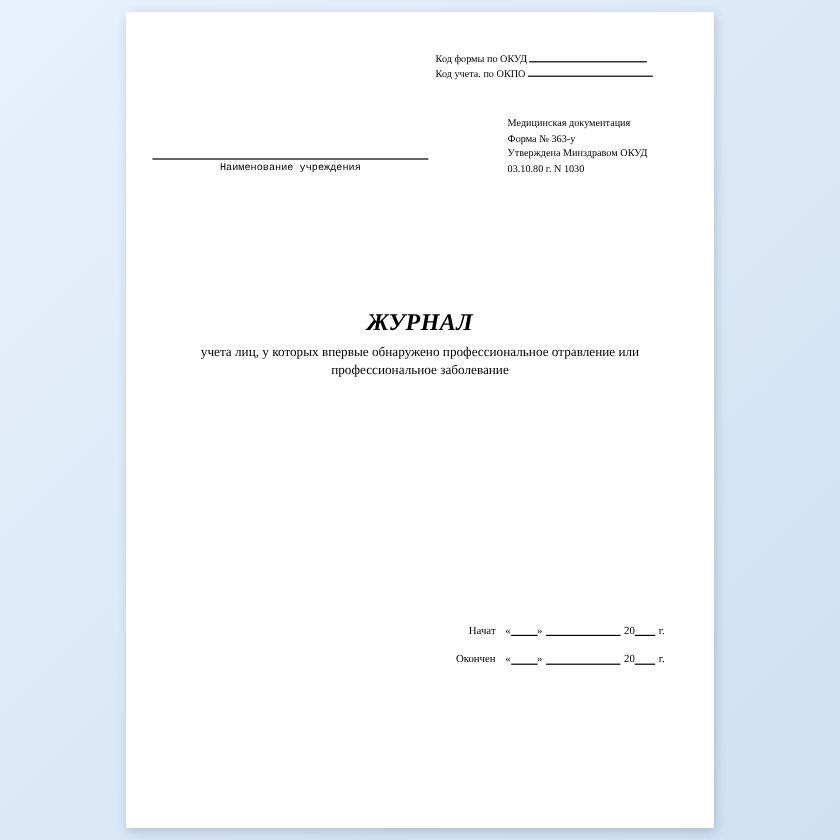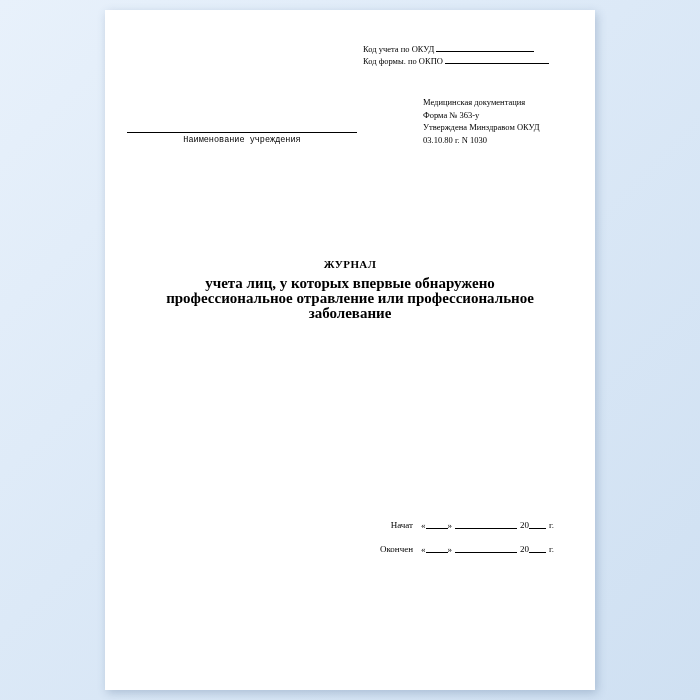--- a/index.html
+++ b/index.html
@@ -82,43 +82,44 @@
 
   .title-block {
     position: absolute;
     left: 0;
     top: 248px;
     width: 490px;
     text-align: center;
     color: #000;
   }
   .title-main {
-    font-size: 11px;
+    font-size: 20px;
     font-weight: bold;
     letter-spacing: 0.4px;
+    font-style: italic;
   }
   .title-sub {
     margin-top: 6px;
-    font-size: 15px;
-    font-weight: bold;
+    font-size: 11px;
+    font-weight: normal;
     line-height: 15px;
     padding: 0 52px;
   }
 
   .dates {
     position: absolute;
     left: 250px;
     top: 510px;
     width: 230px;
     font-size: 9px;
     color: #000;
   }
   .date-row {
     display: flex;
-    align-items: flex-start;
+    align-items: center;
     justify-content: flex-start;
     white-space: nowrap;
     margin-bottom: 14px;
   }
   .date-label {
     width: 58px;
     text-align: right;
     padding-right: 8px;
   }
   .u-sm { display: inline-block; border-bottom: 1px solid #000; width: 22px; height: 8px; }
@@ -127,25 +128,25 @@
   .gap { display: inline-block; width: 3px; }
 </style>
 </head>
 <body>
 
 <div id="stage">
   <div id="page">
 
     <div class="codes">
       <div class="line">
-        <span>Код учета по ОКУД</span>
+        <span>Код формы по ОКУД</span>
         <span class="rule rule-okud"></span>
       </div>
       <div class="line">
-        <span>Код формы. по ОКПО</span>
+        <span>Код учета. по ОКПО</span>
         <span class="rule rule-okpo"></span>
       </div>
     </div>
 
     <div class="meta">
       <div>Медицинская документация</div>
       <div>Форма № 363-у</div>
       <div>Утверждена Минздравом ОКУД</div>
       <div>03.10.80 г. N 1030</div>
     </div>

